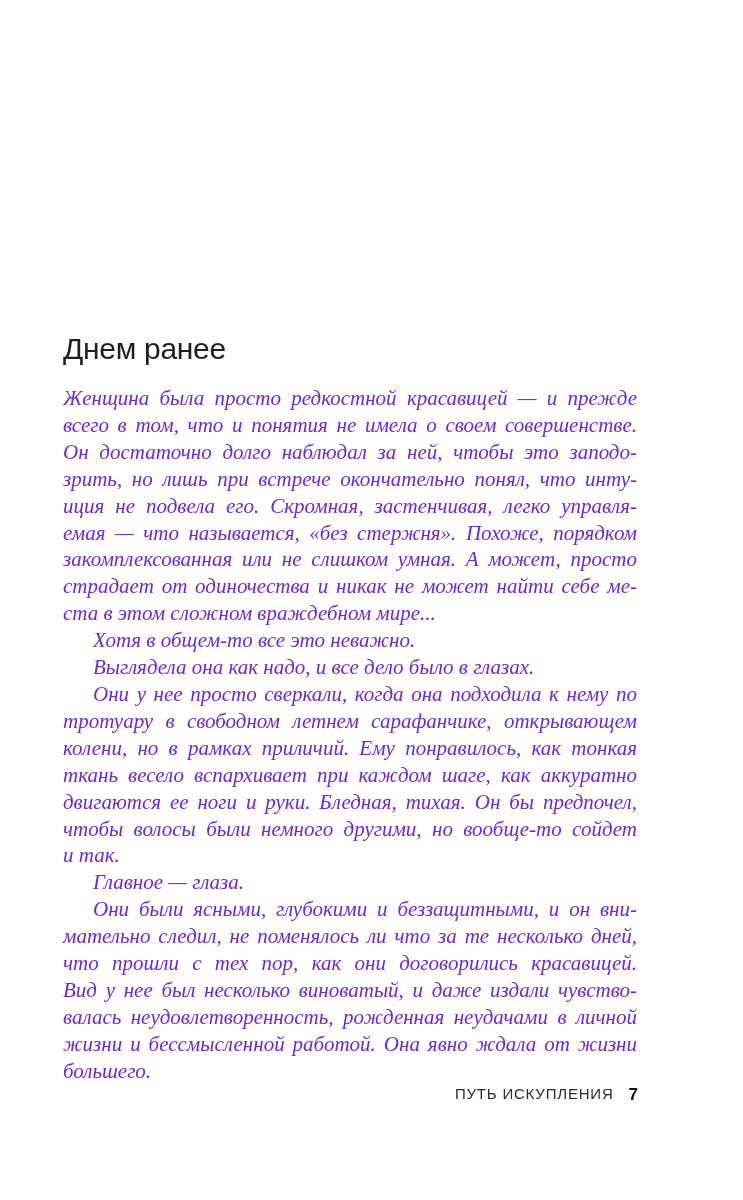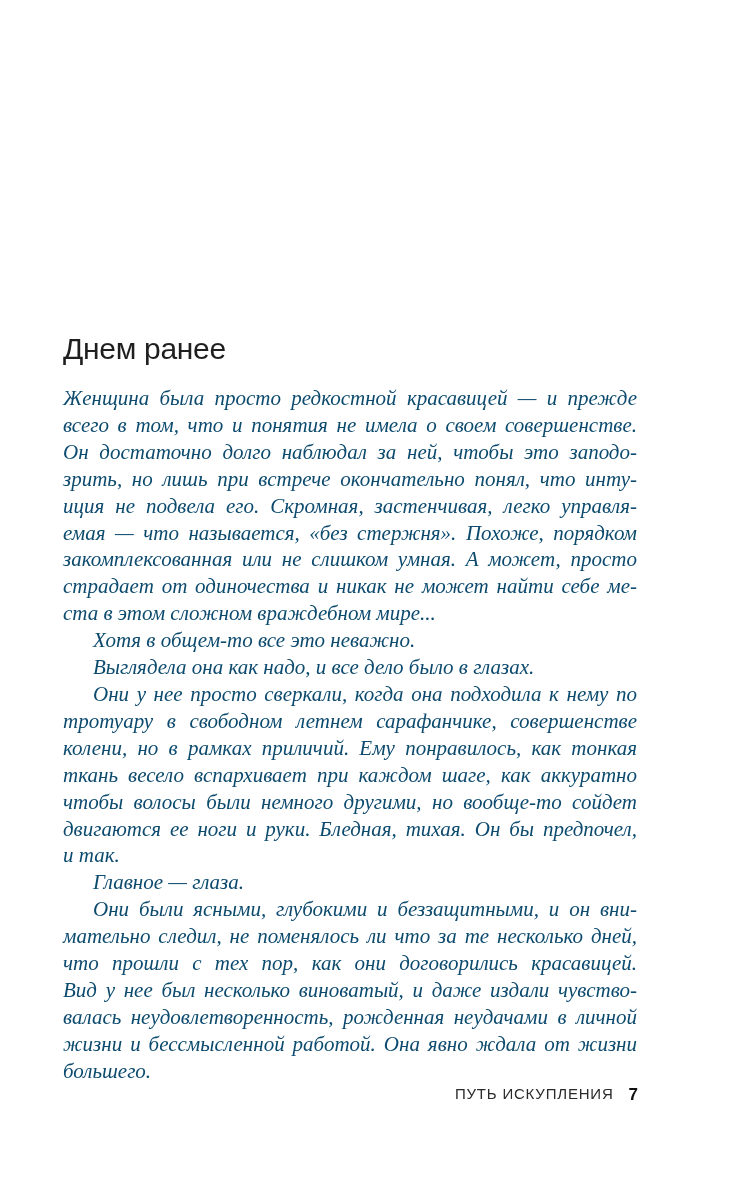--- a/index.html
+++ b/index.html
@@ -78,45 +78,45 @@
     color: #111111;
     margin-left: 15px;
   }
 </style>
 </head>
 <body style="background: rgb(255, 255, 255);">
 
 <div class="page">
   <h1 class="chapter-heading">Днем ранее</h1>
 
-  <div class="text-body" style="color: #0c4a6e;">
+  <div class="text-body" style="color: #6d28d9;">
       <div class="paragraph">
         <div class="line">Женщина была просто редкостной красавицей — и прежде</div>
         <div class="line">всего в том, что и понятия не имела о своем совершенстве.</div>
         <div class="line">Он достаточно долго наблюдал за ней, чтобы это заподо-</div>
         <div class="line">зрить, но лишь при встрече окончательно понял, что инту-</div>
         <div class="line">иция не подвела его. Скромная, застенчивая, легко управля-</div>
         <div class="line">емая — что называется, «без стержня». Похоже, порядком</div>
         <div class="line">закомплексованная или не слишком умная. А может, просто</div>
         <div class="line">страдает от одиночества и никак не может найти себе ме-</div>
         <div class="line line--end">ста в этом сложном враждебном мире...</div>
       </div>
       <div class="paragraph">
         <div class="line line--indent line--end">Хотя в общем-то все это неважно.</div>
       </div>
       <div class="paragraph">
         <div class="line line--indent line--end">Выглядела она как надо, и все дело было в глазах.</div>
       </div>
       <div class="paragraph">
         <div class="line line--indent">Они у нее просто сверкали, когда она подходила к нему по</div>
-        <div class="line">тротуару в свободном летнем сарафанчике, совершенстве</div>
+        <div class="line">тротуару в свободном летнем сарафанчике, открывающем</div>
         <div class="line">колени, но в рамках приличий. Ему понравилось, как тонкая</div>
         <div class="line">ткань весело вспархивает при каждом шаге, как аккуратно</div>
+        <div class="line">двигаются ее ноги и руки. Бледная, тихая. Он бы предпочел,</div>
         <div class="line">чтобы волосы были немного другими, но вообще-то сойдет</div>
-        <div class="line">двигаются ее ноги и руки. Бледная, тихая. Он бы предпочел,</div>
         <div class="line line--end">и так.</div>
       </div>
       <div class="paragraph">
         <div class="line line--indent line--end">Главное — глаза.</div>
       </div>
       <div class="paragraph">
         <div class="line line--indent">Они были ясными, глубокими и беззащитными, и он вни-</div>
         <div class="line">мательно следил, не поменялось ли что за те несколько дней,</div>
         <div class="line">что прошли с тех пор, как они договорились красавицей.</div>
         <div class="line">Вид у нее был несколько виноватый, и даже издали чувство-</div>

